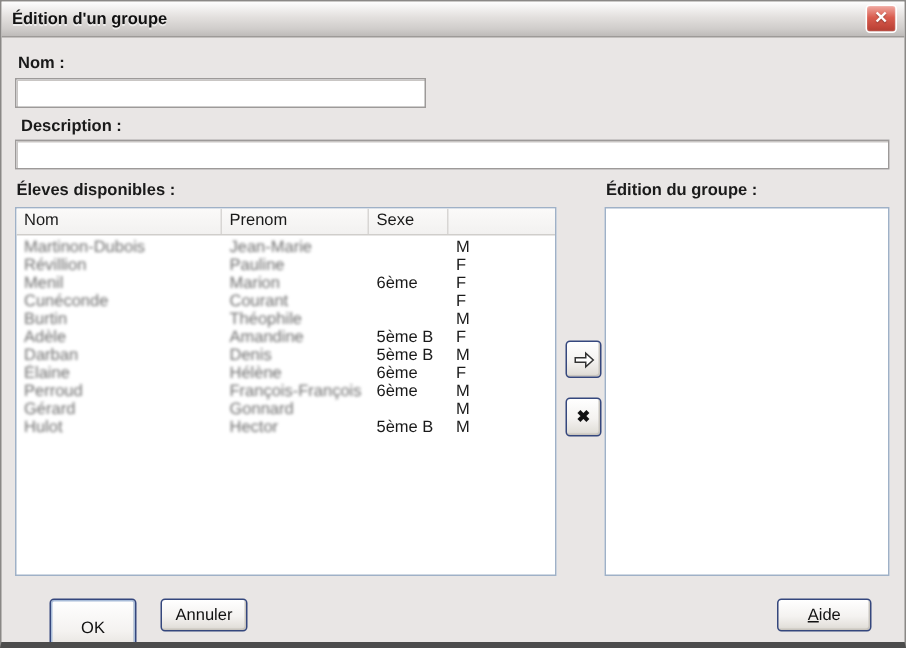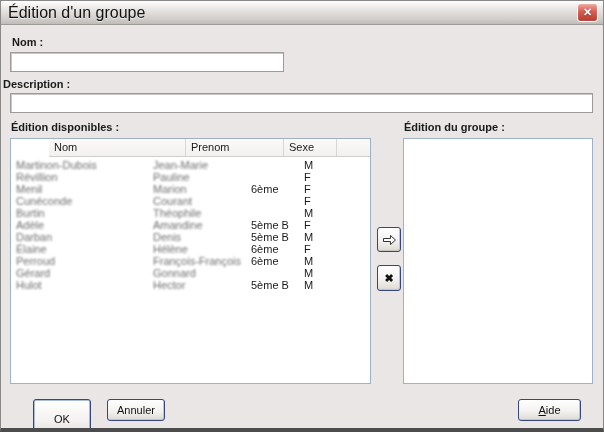--- a/index.html
+++ b/index.html
@@ -17,21 +17,21 @@
   }
   
   .titlebar {
     height:24px;
     display:flex; align-items:center;
     padding:0 5px 0 7px;
     background:linear-gradient(#FEFEFE, #E3E0DE 45%, #CFCCCA 80%, #BEBBB9);
     border-bottom:1px solid #9D9A98;
   }
   .title {
-    font-weight:normal; font-size:16px; color:#111;
+    font-weight:bold; font-size:11px; color:#111;
     text-shadow:0 1px 0 rgba(255,255,255,.6);
   }
   .close-btn {
     margin-left:auto;
     width:21px; height:19px;
     border:1px solid #FFFFFF;
     border-radius:3px;
     background:linear-gradient(#F0A8A0, #D95C4E 45%, #C04539 85%, #B03E33);
     box-shadow:inset 0 0 1px rgba(255,255,255,.7);
     display:flex; align-items:center; justify-content:center;
@@ -60,21 +60,20 @@
     background:#fff;
     border:1px solid #9FB1C7;
     overflow:hidden;
   }
   .lv-header {
     display:grid;
     grid-template-columns:137px 98px 53px 48px 1fr;
     height:18px;
     background:linear-gradient(#FBFAF9,#F2F1F0);
     border-bottom:1px solid #D0CECB;
-    margin-left:38px;
   }
   .lv-header .hcell {
     line-height:17px;
     padding-left:5px;
     border-right:1px solid #D8D6D4;
     overflow:hidden; white-space:nowrap;
     color:#1a1a1a;
   }
   .lv-header .hcell.filler { border-right:none; }
   .lv-body { padding-top:2px; }
@@ -123,24 +122,24 @@
     <div class="close-btn">
       <span class="glyph">✕</span>
     </div>
   </div>
 
   <div class="client">
 
     <span class="lbl" style="left:11px; top:11px;">Nom :</span>
     <input class="txt" style="left: 9px; top: 27px; width: 274px; height: 20px;" value="">
 
-    <span class="lbl" style="left:2px; top:53px;">Description :</span>
+    <span class="lbl" style="left:13px; top:53px;">Description :</span>
     <input class="txt" style="left: 9px; top: 68px; width: 583px; height: 20px;" value="">
 
-    <span class="lbl" style="left:10px; top:96px;">Édition disponibles :</span>
+    <span class="lbl" style="left:10px; top:96px;">Éleves disponibles :</span>
 
     <div class="listview" style="left:9px; top:113px; width:361px; height:246px;">
       <div class="lv-header">
         <div class="hcell">Nom</div>
         <div class="hcell">Prenom</div>
         <div class="hcell">Sexe</div>
         <div class="hcell filler"></div>
       </div>
       <div class="lv-body">
         <div class="lv-row">

